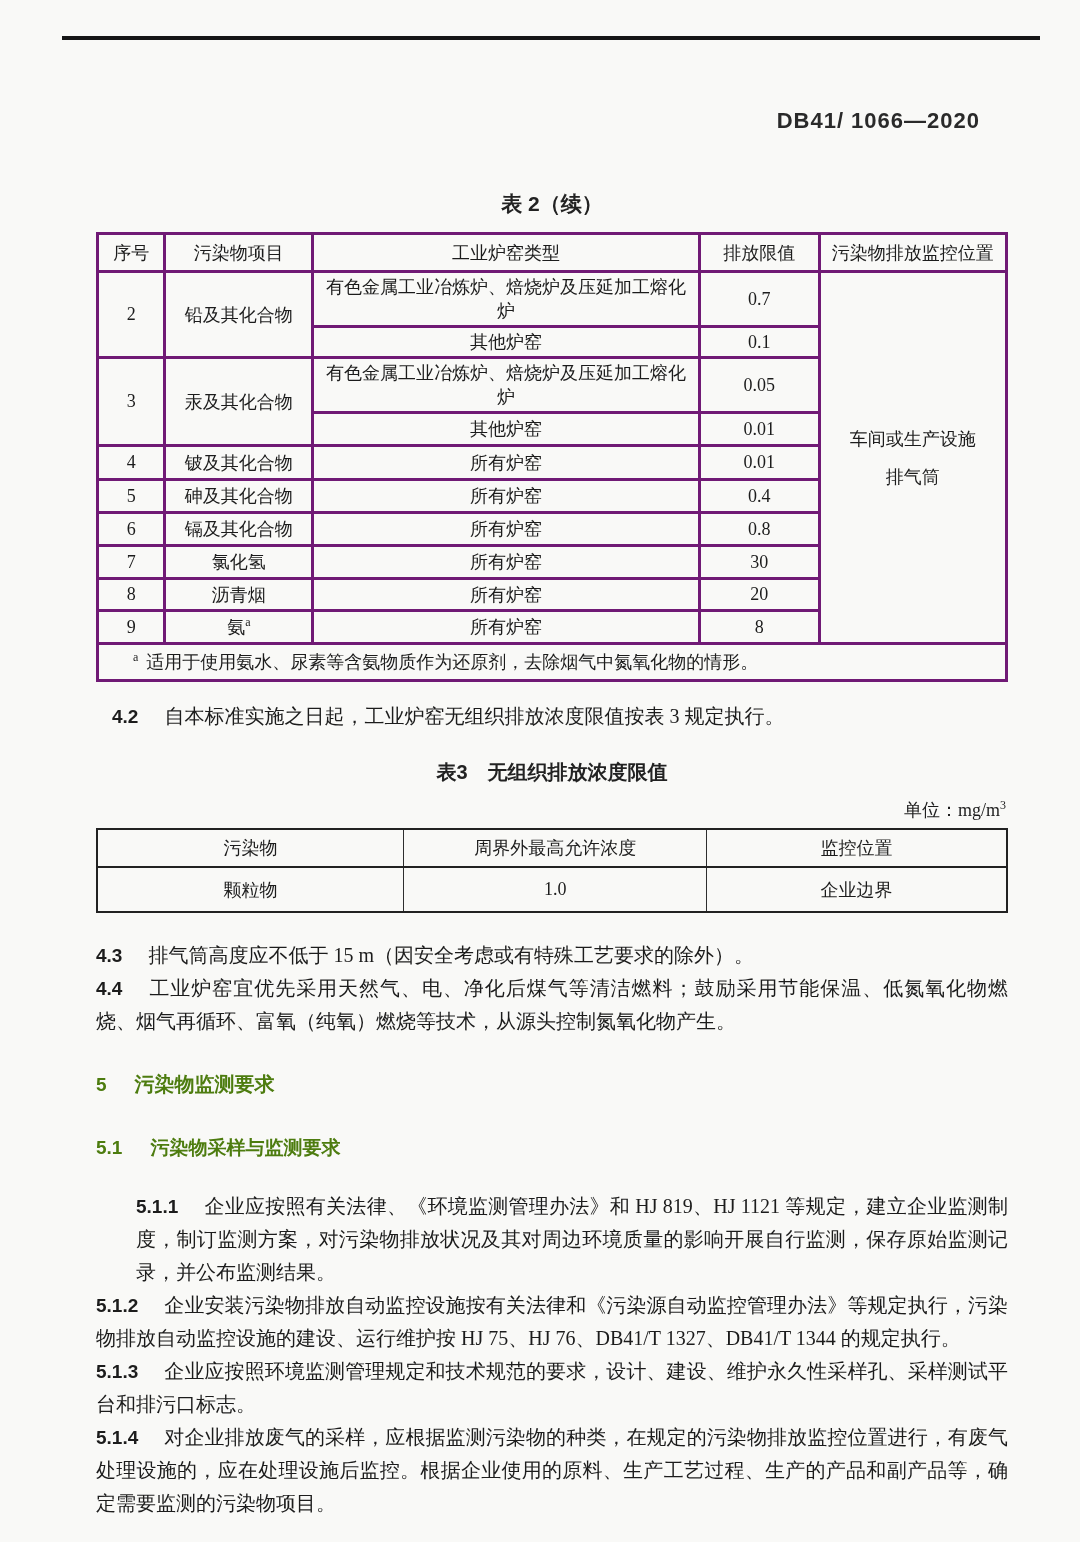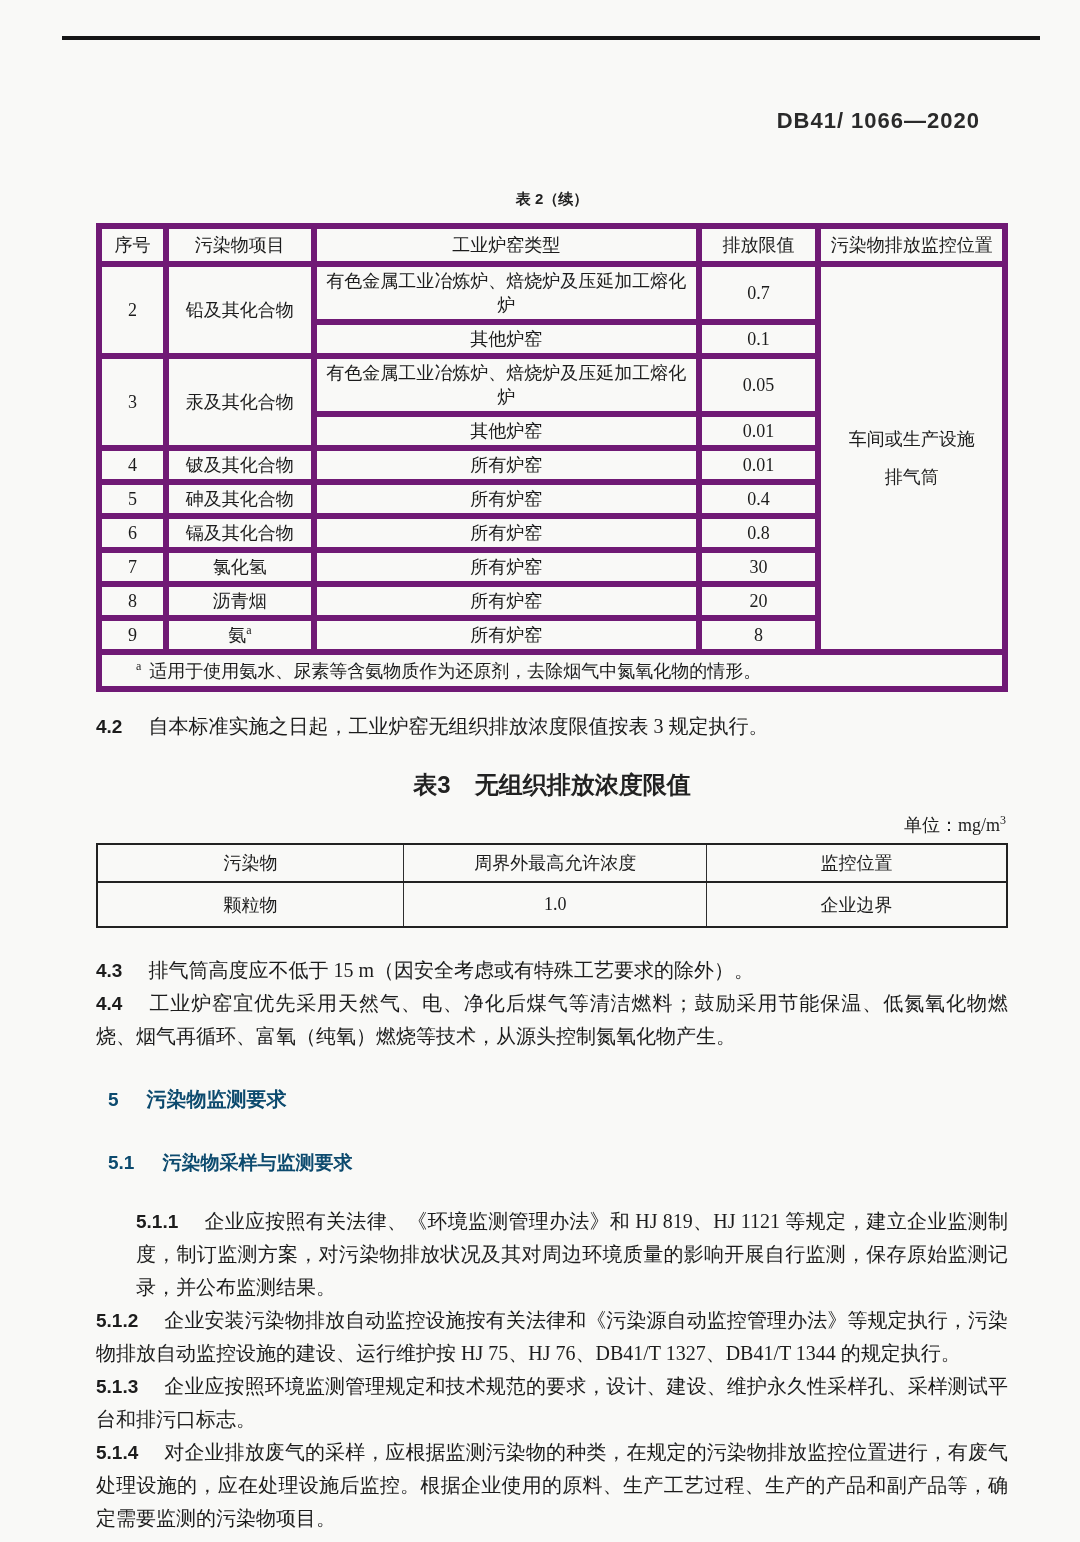--- a/index.html
+++ b/index.html
@@ -20,27 +20,27 @@
   }
   .doc-number{
     position:absolute;right:100px;top:108px;
     font-family:"Liberation Sans","DejaVu Sans",sans-serif;
     font-weight:600;font-size:22px;letter-spacing:1px;color:#2a2a2a;
   }
   .content{position:absolute;left:96px;top:160px;width:912px;}
   .tbl-title{
     text-align:center;
     font-family:"Liberation Sans","DejaVu Sans",sans-serif;
-    font-weight:700;font-size:15px;color:#222;
+    font-weight:700;font-size:21px;color:#222;
     margin:0 0 14px 0;
   }
   table{border-collapse:collapse;width:912px;table-layout:fixed;}
   .t2{border:2px solid #222;}
   .t2 th,.t2 td{
-    border:6px solid #701a75;
+    border:3px solid #701a75;
     text-align:center;vertical-align:middle;
     font-size:18px;color:#1c1c1c;
     padding:2px 4px;font-weight:normal;
   }
   .t2 th{font-size:18px;}
   .monitor div{line-height:38px;}
   .footnote-row td{
     text-align:left;padding-left:34px;border-top:2px solid #222;
   }
   .footnote-row sup{font-size:12px;margin-right:8px;}
@@ -48,21 +48,21 @@
   .para{
     font-size:20px;line-height:33px;margin:0;
     text-align:justify;color:#1c1c1c;
   }
   .para .secno{
     font-family:"Liberation Sans","DejaVu Sans",sans-serif;
     font-weight:700;font-size:19px;margin-right:26px;
   }
   .heading{
     font-family:"Liberation Sans","DejaVu Sans",sans-serif;
-    font-weight:700;color:#0c4a6e;margin:12px;
+    font-weight:700;color:#4d7c0f;margin:0;
   }
   .heading .secno{margin-right:28px;}
   .unit-line{
     text-align:right;font-size:18px;margin:12px 2px 6px 0;color:#1c1c1c;
   }
   .unit-line sup{font-size:12px;}
   .t3{border:2px solid #222;}
   .t3 th,.t3 td{
     border:1px solid #2e2e2e;text-align:center;vertical-align:middle;
     font-size:18px;font-weight:normal;color:#1c1c1c;padding:2px 4px;
@@ -161,25 +161,25 @@
           <td>8</td>
         </tr>
         <tr class="footnote-row" style="height:37px;">
           <td colspan="5">
             <sup>a</sup><span>适用于使用氨水、尿素等含氨物质作为还原剂，去除烟气中氮氧化物的情形。</span>
           </td>
         </tr>
       </tbody>
     </table>
 
-    <p class="para" style="margin-top:18px;">
+    <p class="para" style="margin-top:18px;margin-left:16px;">
       <span class="secno">4.2</span><span>自本标准实施之日起，工业炉窑无组织排放浓度限值按表 3 规定执行。</span>
     </p>
 
-    <p class="tbl-title" style="margin:26px 0 0 0;font-size:24px;">表3　无组织排放浓度限值</p>
+    <p class="tbl-title" style="margin:26px 0 0 0;font-size:20px;">表3　无组织排放浓度限值</p>
 
     <div class="unit-line">
       <span>单位：mg/m</span><sup>3</sup>
     </div>
 
     <table class="t3">
       <colgroup>
         <col style="width:33.7%">
           <col style="width:33.3%">
           <col style="width:33.0%">

